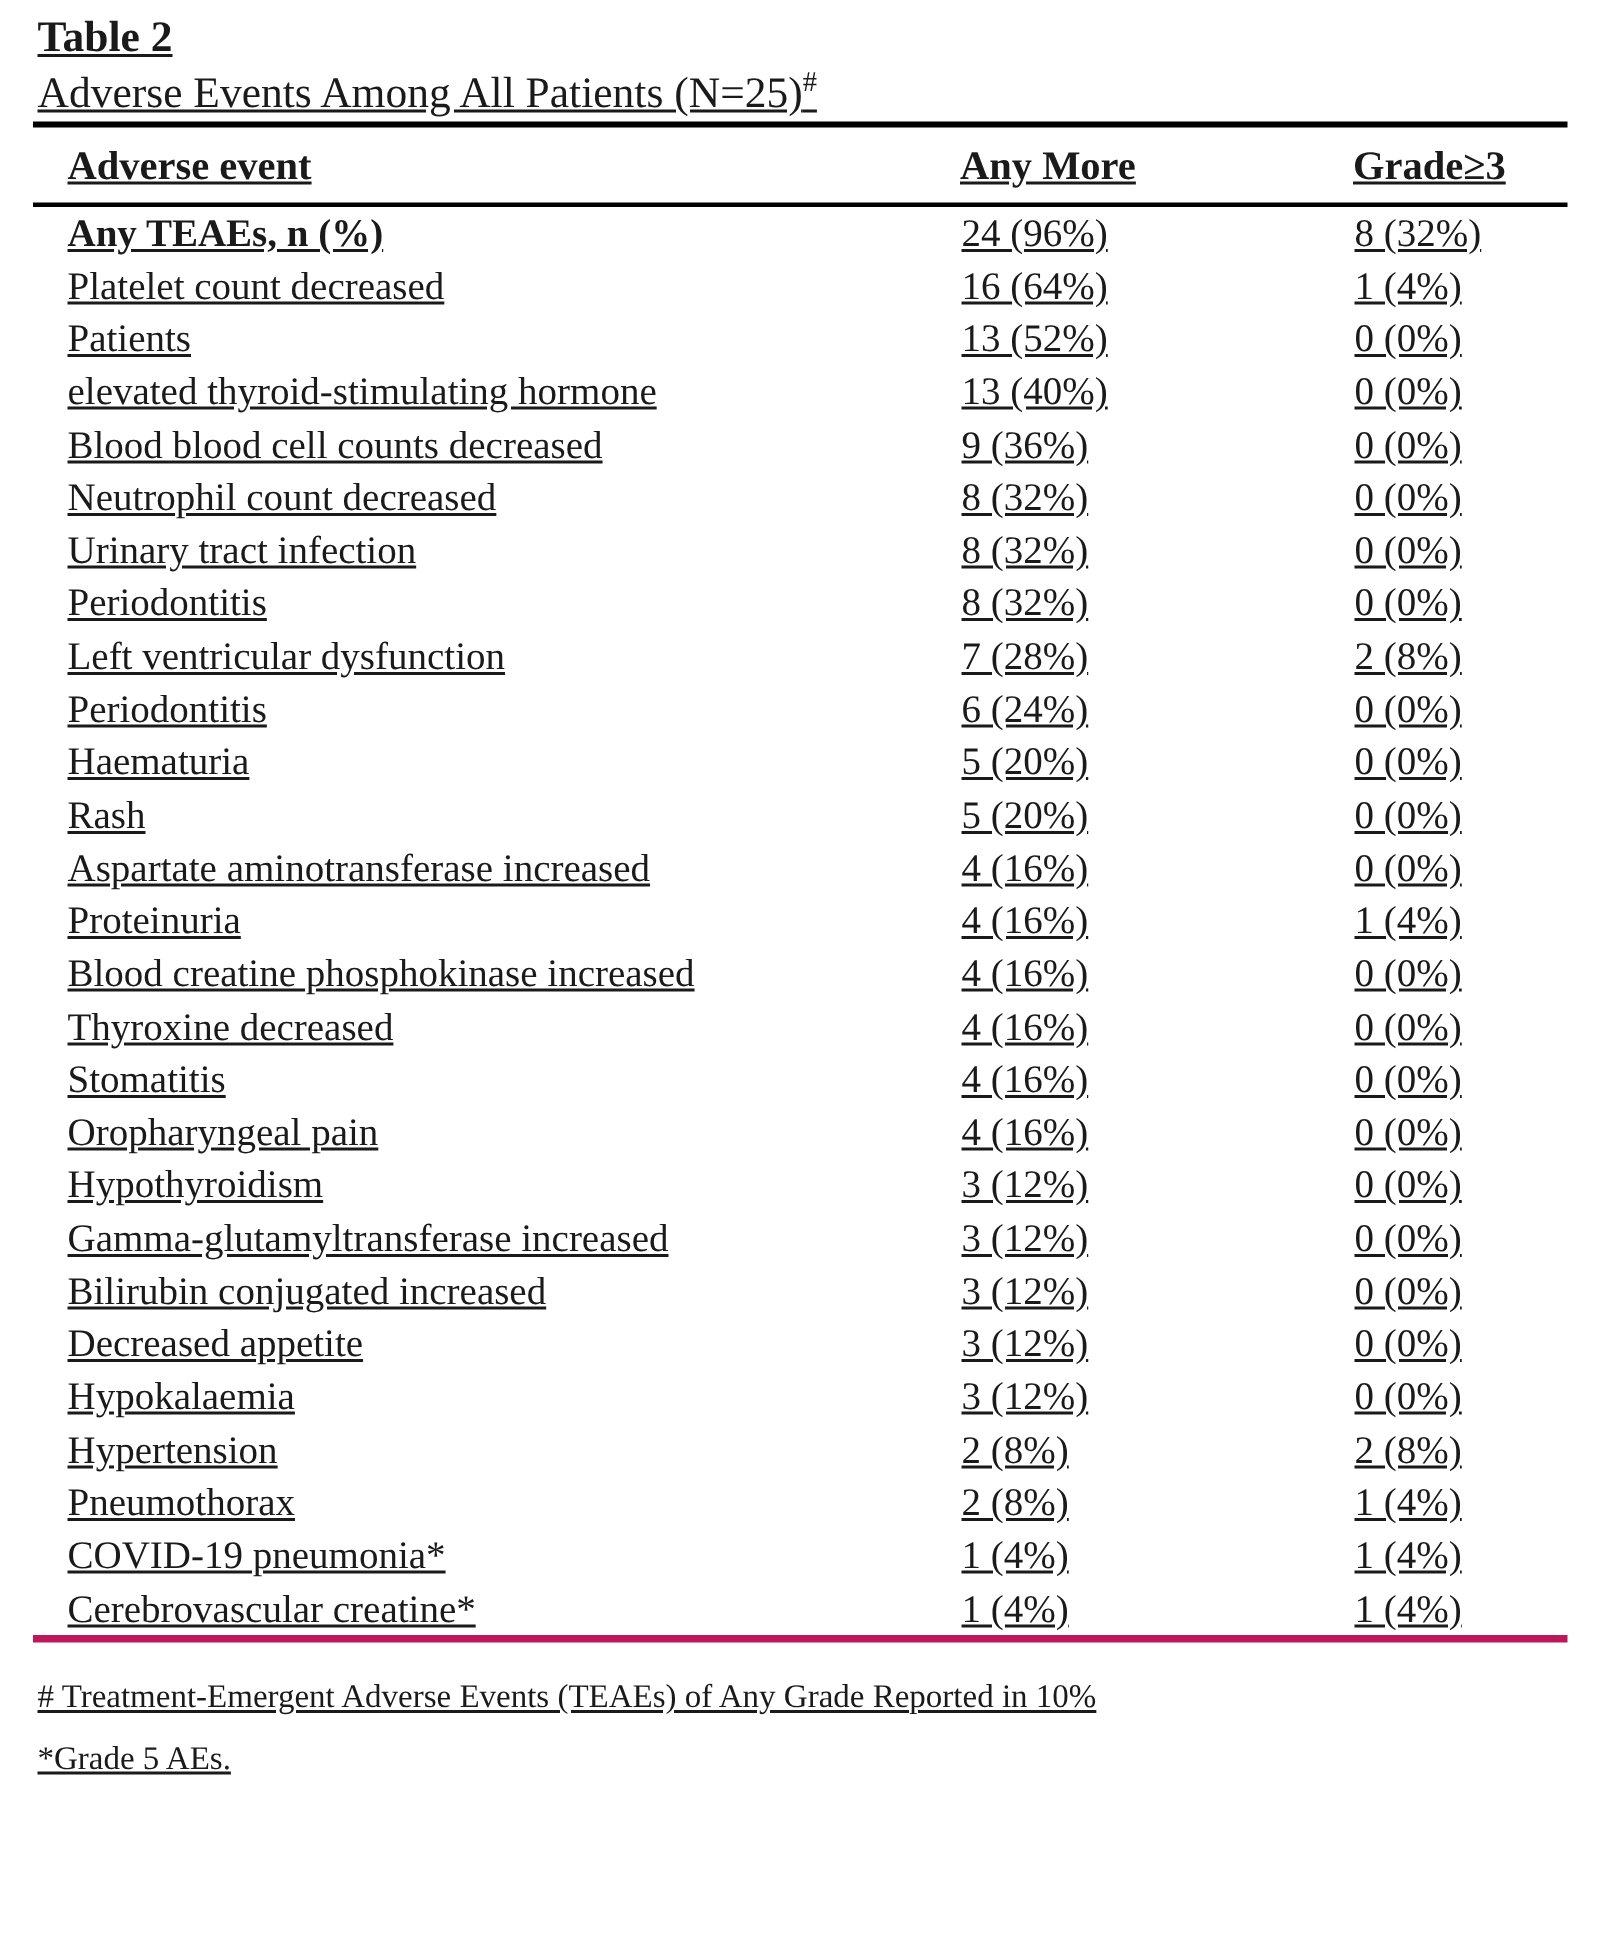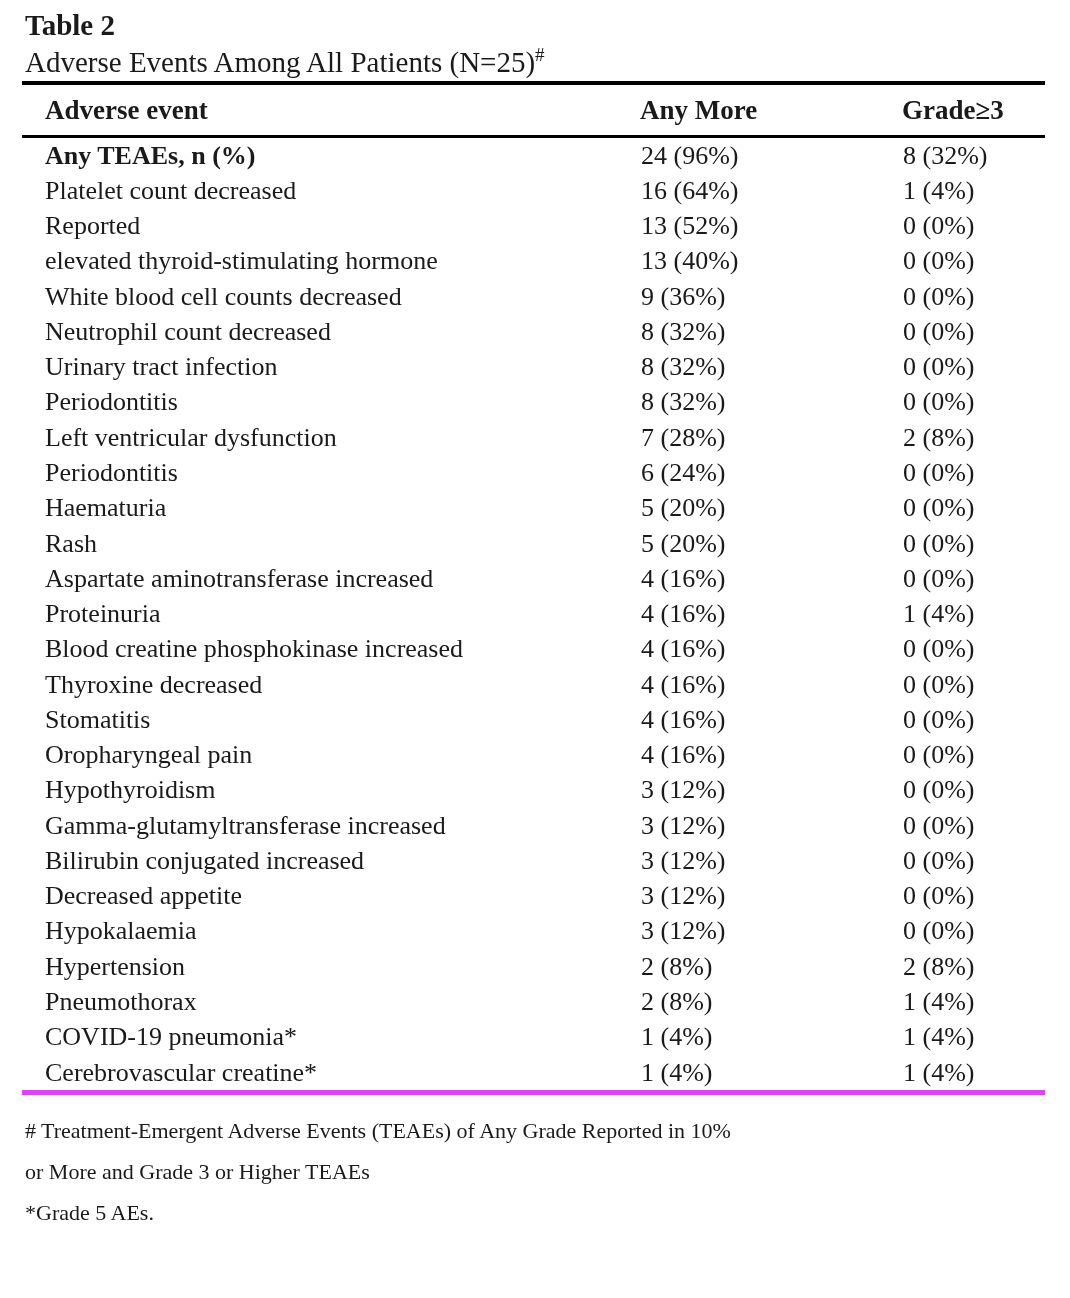--- a/index.html
+++ b/index.html
@@ -10,20 +10,21 @@
     background: #ffffff;
     overflow: hidden;
     font-family: "Liberation Serif", "DejaVu Serif", serif;
     color: #1a1a1a;
   }
   .page {
     box-sizing: border-box;
     width: 884px;
     height: 1298px;
     padding-top: 6px;
+    text-decoration: underline;
   }
   
   .caption {
     margin-left: 25px;
     margin-right: 25px;
   }
   .caption-label {
     font-size: 29px;
     font-weight: bold;
     line-height: 38px;
@@ -40,21 +41,21 @@
   
   .table-wrap {
     margin-left: 22px;
     width: 1023px;
   }
   table.ae-table {
     width: 1023px;
     table-layout: fixed;
     border-collapse: collapse;
     border-top: 4px solid #000000;
-    border-bottom: 5px solid #d946ef;
+    border-bottom: 5px solid #be185d;
   }
   table.ae-table thead th {
     border-bottom: 3px solid #000000;
     height: 50px;
     font-size: 27px;
     font-weight: bold;
     text-align: left;
     vertical-align: middle;
     padding: 0;
   }
@@ -121,31 +122,31 @@
             <td class="col-event">Any TEAEs, n (%)</td>
             <td class="col-any">24 (96%)</td>
             <td class="col-ge3">8 (32%)</td>
           </tr>
           <tr>
             <td class="col-event">Platelet count decreased</td>
             <td class="col-any">16 (64%)</td>
             <td class="col-ge3">1 (4%)</td>
           </tr>
           <tr>
-            <td class="col-event">Reported</td>
+            <td class="col-event">Patients</td>
             <td class="col-any">13 (52%)</td>
             <td class="col-ge3">0 (0%)</td>
           </tr>
           <tr>
             <td class="col-event">elevated thyroid-stimulating hormone</td>
             <td class="col-any">13 (40%)</td>
             <td class="col-ge3">0 (0%)</td>
           </tr>
           <tr>
-            <td class="col-event">White blood cell counts decreased</td>
+            <td class="col-event">Blood blood cell counts decreased</td>
             <td class="col-any">9 (36%)</td>
             <td class="col-ge3">0 (0%)</td>
           </tr>
           <tr>
             <td class="col-event">Neutrophil count decreased</td>
             <td class="col-any">8 (32%)</td>
             <td class="col-ge3">0 (0%)</td>
           </tr>
           <tr>
             <td class="col-event">Urinary tract infection</td>
@@ -251,17 +252,16 @@
             <td class="col-event">Cerebrovascular creatine*</td>
             <td class="col-any">1 (4%)</td>
             <td class="col-ge3">1 (4%)</td>
           </tr>
         </tbody>
     </table>
   </div>
 
   <div class="footnotes">
     <p># Treatment-Emergent Adverse Events (TEAEs) of Any Grade Reported in 10%</p>
-    <p>or More and Grade 3 or Higher TEAEs</p>
     <p>*Grade 5 AEs.</p>
   </div>
 
 </div>
 
 </body></html>

